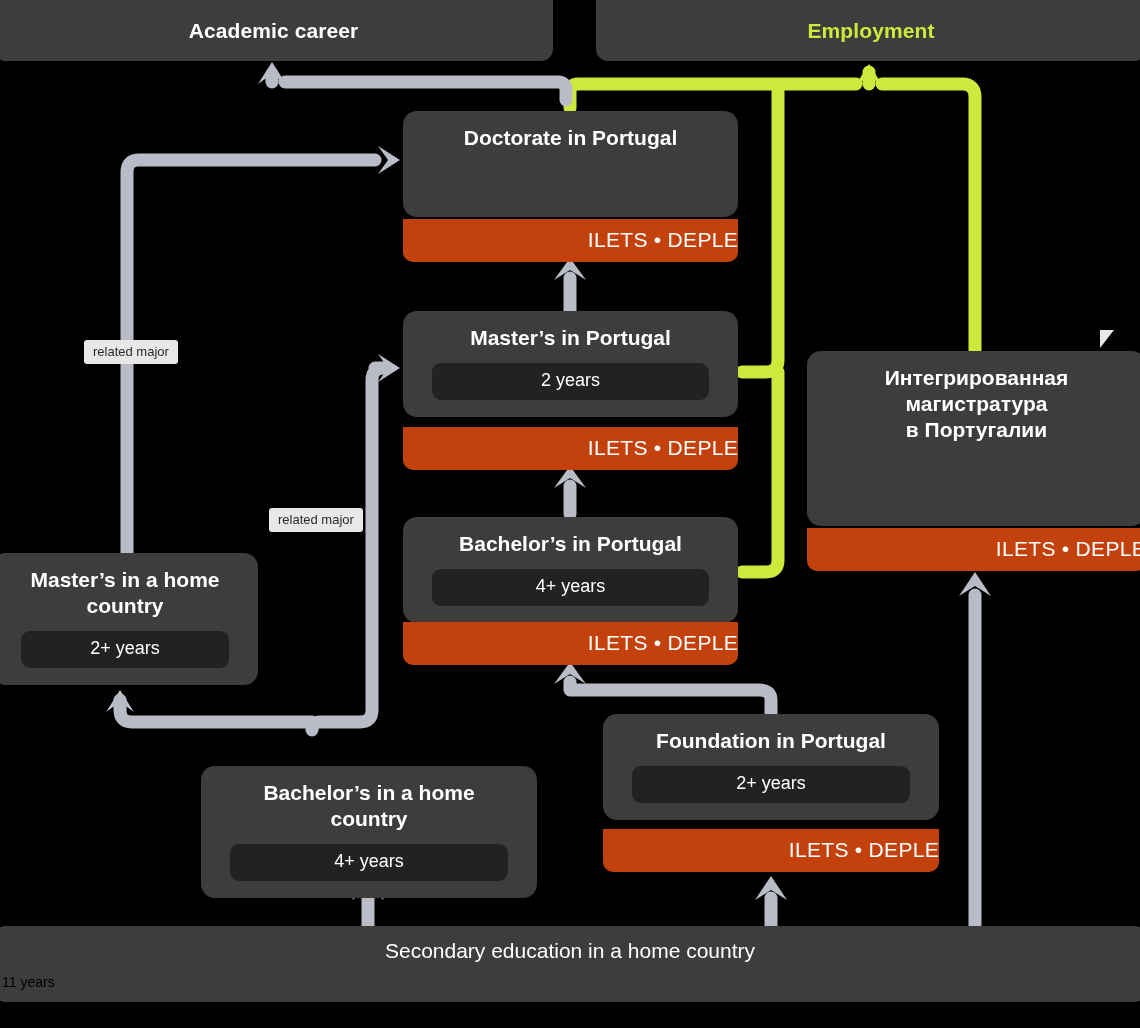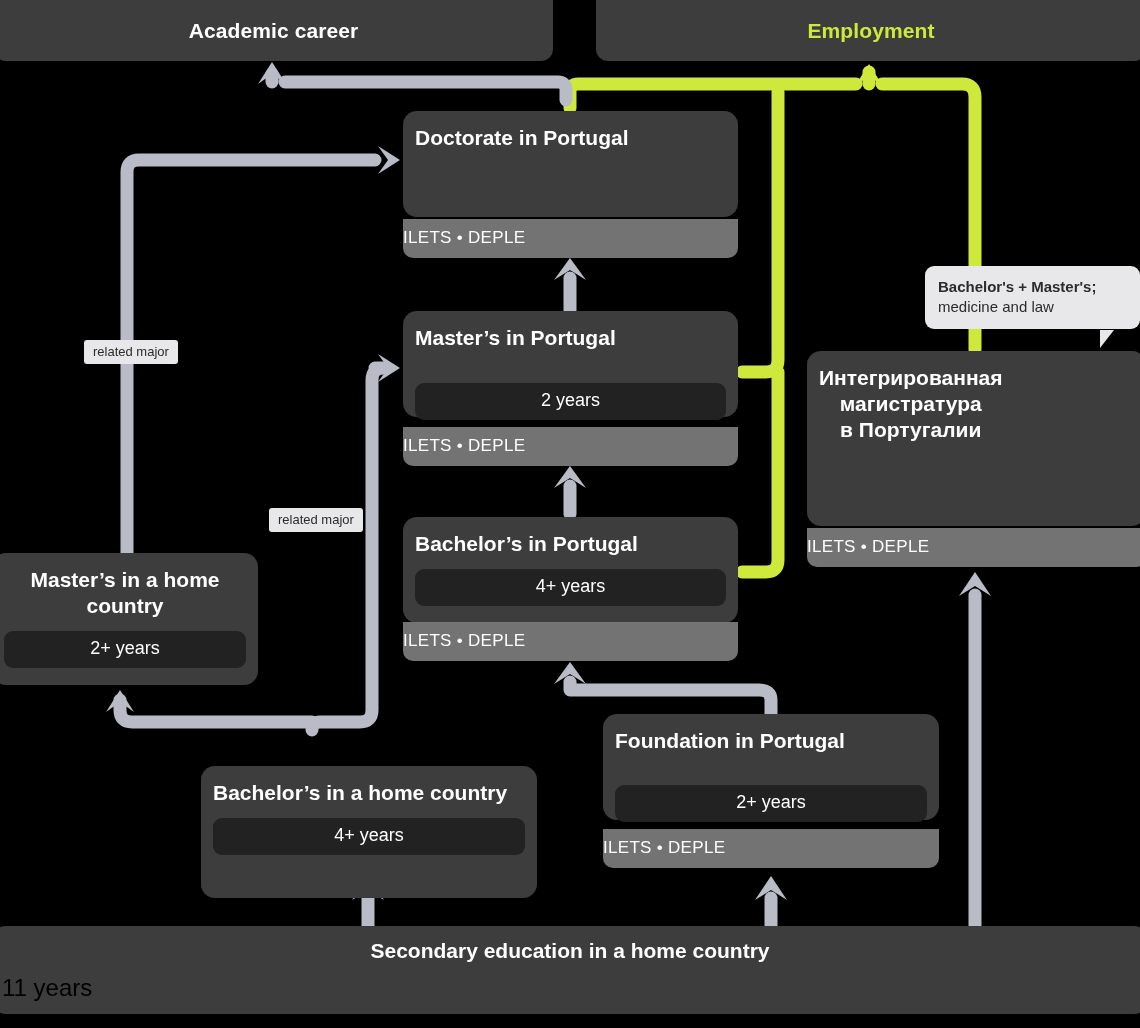--- a/index.html
+++ b/index.html
@@ -42,24 +42,24 @@
   #lane-academic { left: -6px; width: 559px; }
   #lane-academic span { color: #ffffff; }
   #lane-employment { left: 596px; width: 550px; }
   #lane-employment span { color: #cfe83c; }
 
   
   .card {
     position: absolute;
     background: #3d3d3d;
     border-radius: 14px;
-    padding: 14px 12px 14px;
+    padding: 14px 29px 14px;
     display: flex;
     flex-direction: column;
-    align-items: flex-start;
+    align-items: center;
   }
   .card .title {
     color: #fff;
     font-size: 21px;
     font-weight: bold;
     text-align: center;
     line-height: 1.24;
     letter-spacing: 0px;
   }
   .card .pill {
@@ -68,43 +68,43 @@
     background: #222222;
     border-radius: 9px;
     color: #ffffff;
     font-size: 18px;
     text-align: center;
     padding: 8px 0 9px;
     line-height: 1.1;
   }
   .ilets {
     position: absolute;
-    background: #737373;
+    background: #c2410c;
     border-radius: 0 0 10px 10px;
     color: #ffffff;
-    font-size: 17px;
-    text-align: left;
+    font-size: 21px;
+    text-align: right;
     padding: 9px 0 10px;
     letter-spacing: .3px;
   }
   
   #card-secondary {
     position: absolute;
     left: -8px;
     top: 926px;
     width: 1156px;
     background: #3d3d3d;
     border-radius: 14px;
     padding: 13px 10px 12px;
     display: flex;
     flex-direction: column;
     align-items: center;
   }
-  #card-secondary .title { font-size: 21px; font-weight: bold; color: #fff; }
-  #card-secondary .pill { margin-top: 11px; width: 100%; font-size: 24px; }
+  #card-secondary .title { font-size: 21px; font-weight: normal; color: #fff; }
+  #card-secondary .pill { margin-top: 11px; width: 100%; font-size: 14px; }
 
   
   .edge-label {
     position: absolute;
     background: #e8e8ea;
     color: #2b2b2b;
     font-size: 13px;
     padding: 5px 9px 6px;
     border-radius: 3px;
     white-space: nowrap;
@@ -222,21 +222,21 @@
   </div>
   <div class="lane" id="lane-employment">
     <span>Employment</span>
   </div>
 
   <div class="card" style="left:403px; top:111px; width:335px; height:106px;">
     <div class="title">Doctorate in Portugal</div>
   </div>
   <div class="ilets" style="left:403px; top:219px; width:335px;">ILETS • DEPLE</div>
 
-  <div class="card" style="left:403px; top:311px; width:335px; height:106px;gap:20px;">
+  <div class="card" style="left:403px; top:311px; width:335px; height:106px;">
     <div class="title">Master’s in Portugal</div>
     <div class="pill">2 years</div>
   </div>
   <div class="ilets" style="left:403px; top:427px; width:335px;">ILETS • DEPLE</div>
 
   <div class="card" style="left:403px; top:517px; width:335px; height:106px;">
     <div class="title">Bachelor’s in Portugal</div>
     <div class="pill">4+ years</div>
   </div>
   <div class="ilets" style="left:403px; top:622px; width:335px;">ILETS • DEPLE</div>
@@ -244,21 +244,21 @@
   <div class="card" style="left:-8px; top:553px; width:266px; height:132px; border-radius:14px;">
     <div class="title">Master’s in a home country</div>
     <div class="pill">2+ years</div>
   </div>
 
   <div class="card" style="left:201px; top:741px; width:336px; height:132px;margin-top:25px;">
     <div class="title">Bachelor’s in a home country</div>
     <div class="pill">4+ years</div>
   </div>
 
-  <div class="card" style="left:603px; top:714px; width:336px; height:106px;gap:19px;">
+  <div class="card" style="left:603px; top:714px; width:336px; height:106px;">
     <div class="title">Foundation in Portugal</div>
     <div class="pill">2+ years</div>
   </div>
   <div class="ilets" style="left:603px; top:829px; width:336px;">ILETS • DEPLE</div>
 
   <div class="card" style="left:807px; top:351px; width:339px; height:175px;">
     <div class="title">
       <span>Интегрированная</span><br>
       <span>магистратура</span><br>
       <span>в Португалии</span>
@@ -268,19 +268,15 @@
 
   <div id="card-secondary">
     <div class="title">Secondary education in a home country</div>
     <div class="pill">11 years</div>
   </div>
 
   <div class="edge-label" style="left:84px; top:340px;">related major</div>
 
   <div class="edge-label" style="left:269px; top:508px;">related major</div>
 
-  <div id="callout">
-    <div class="l1">Bachelor's + Master's;</div>
-    <div class="l2">medicine and law</div>
-  </div>
   <div id="callout-tail"></div>
 
 </div>
 
 </body></html>

